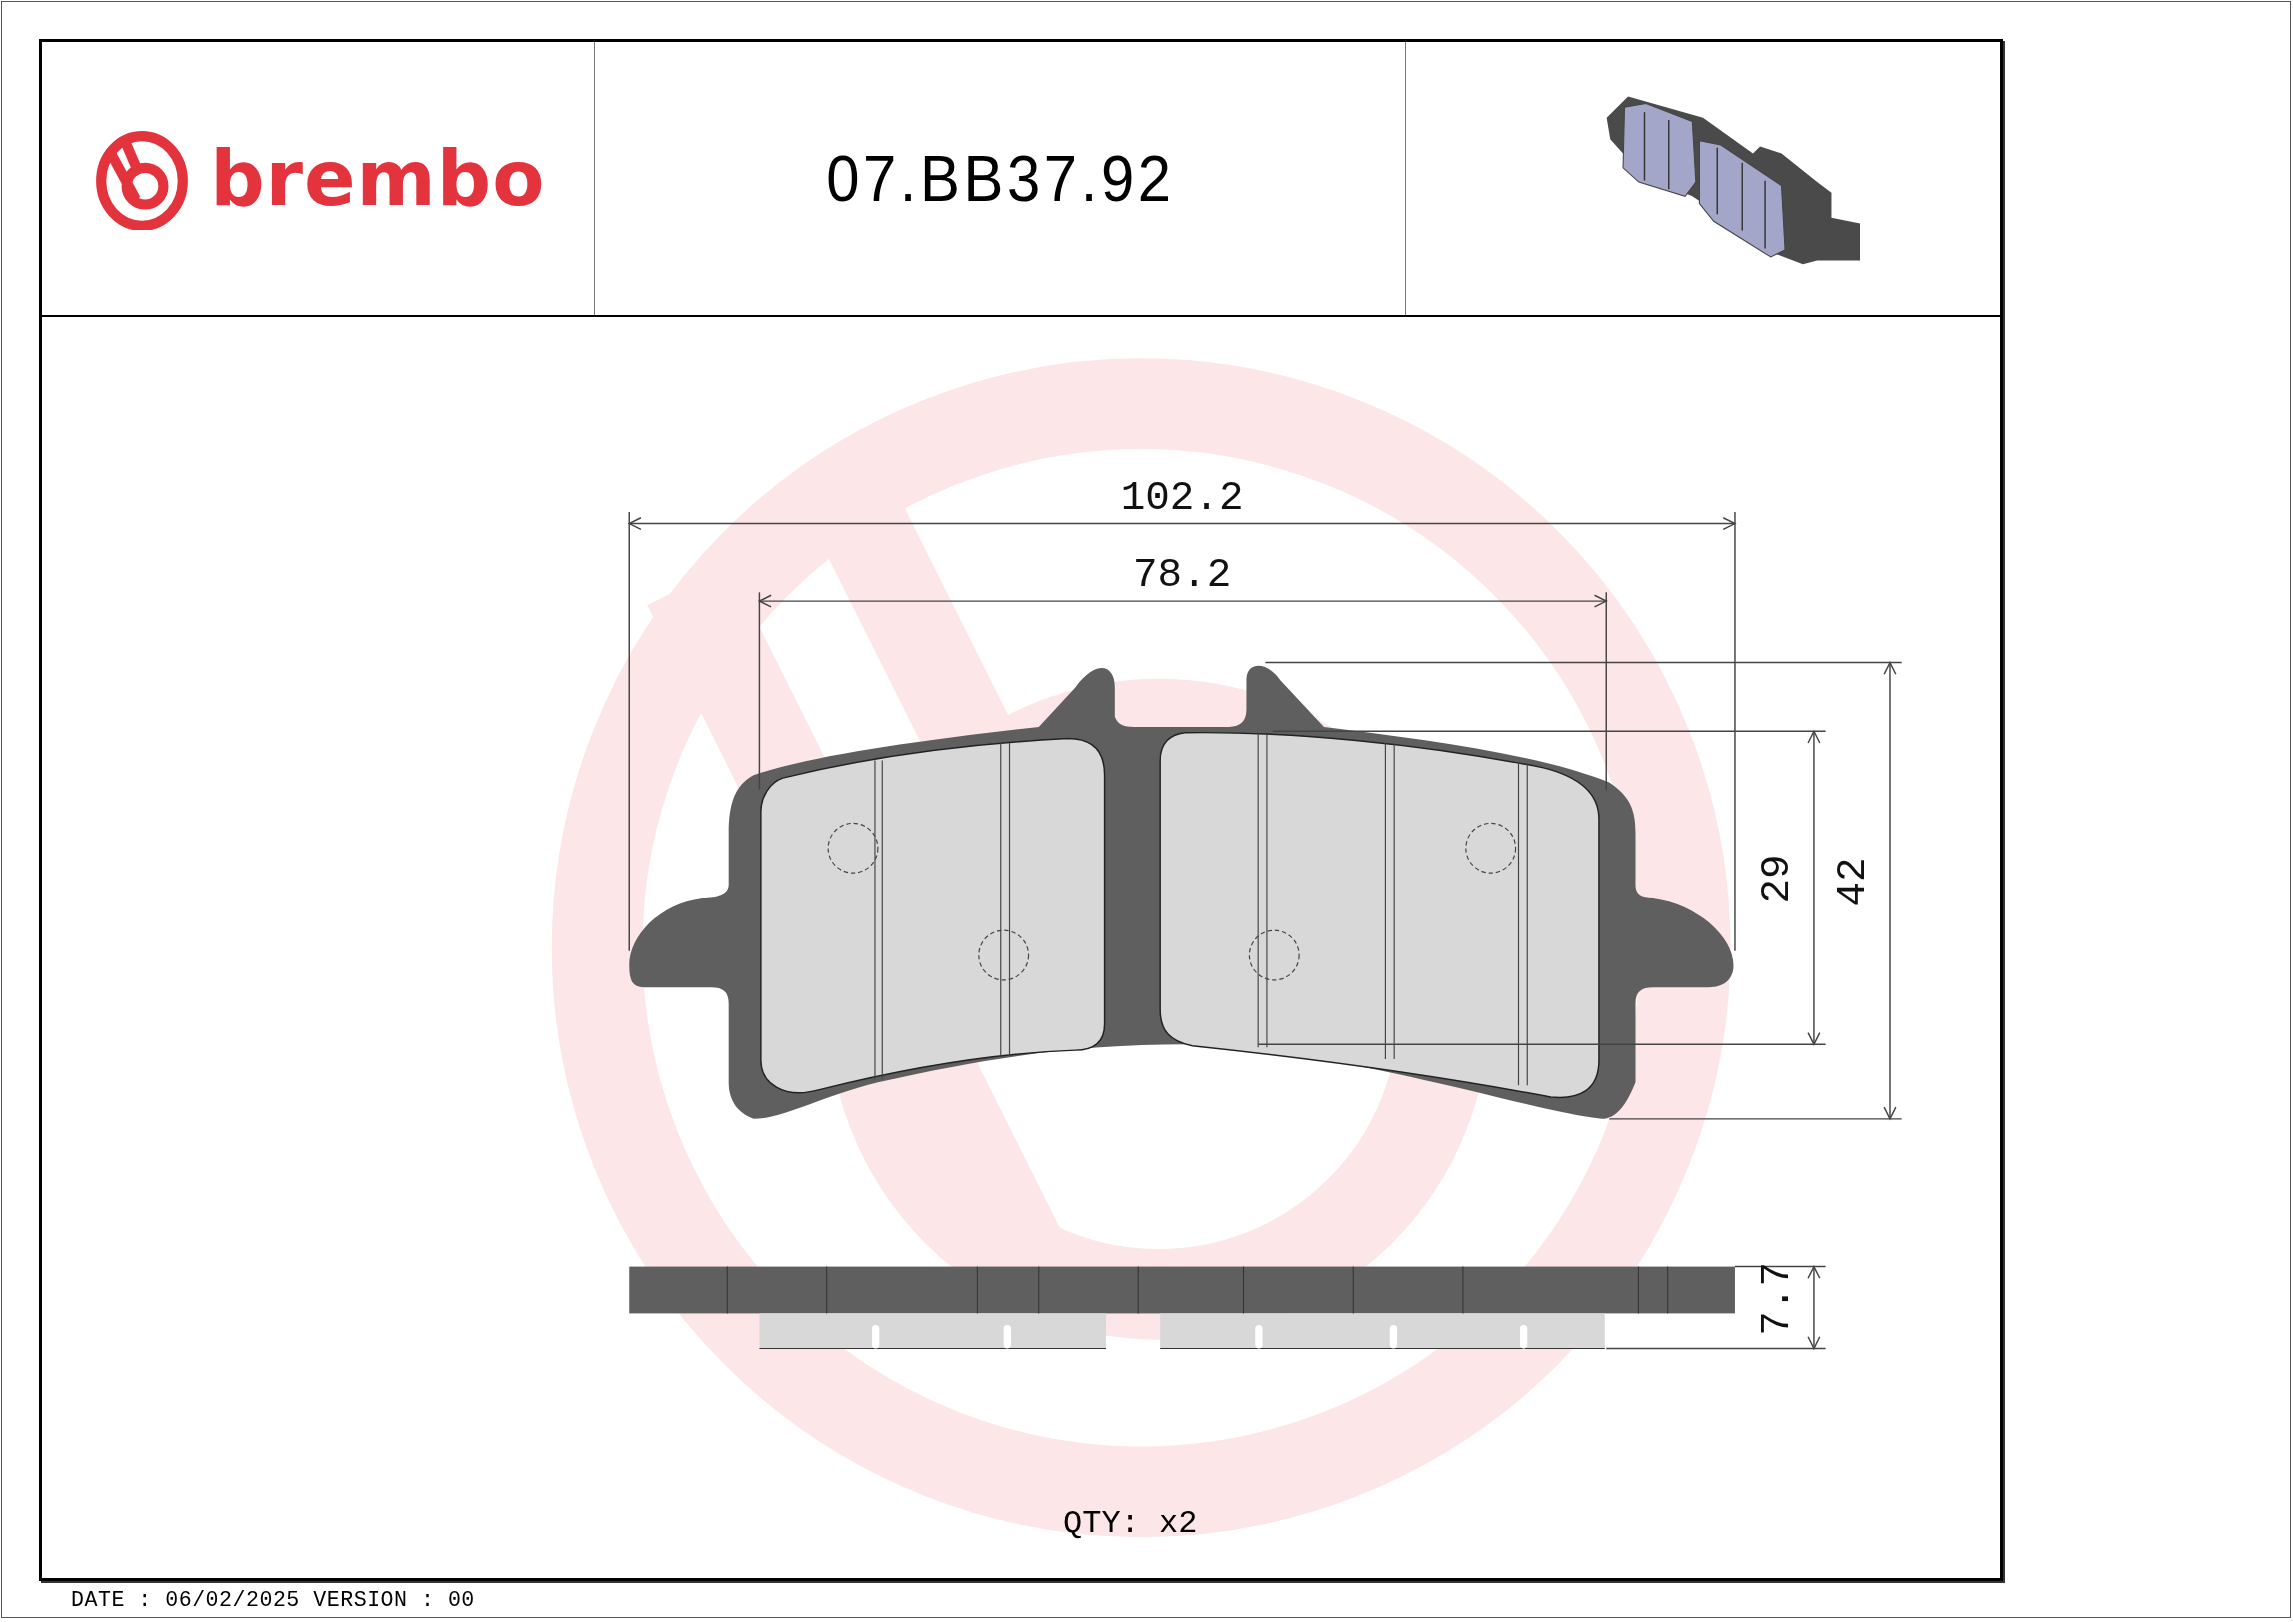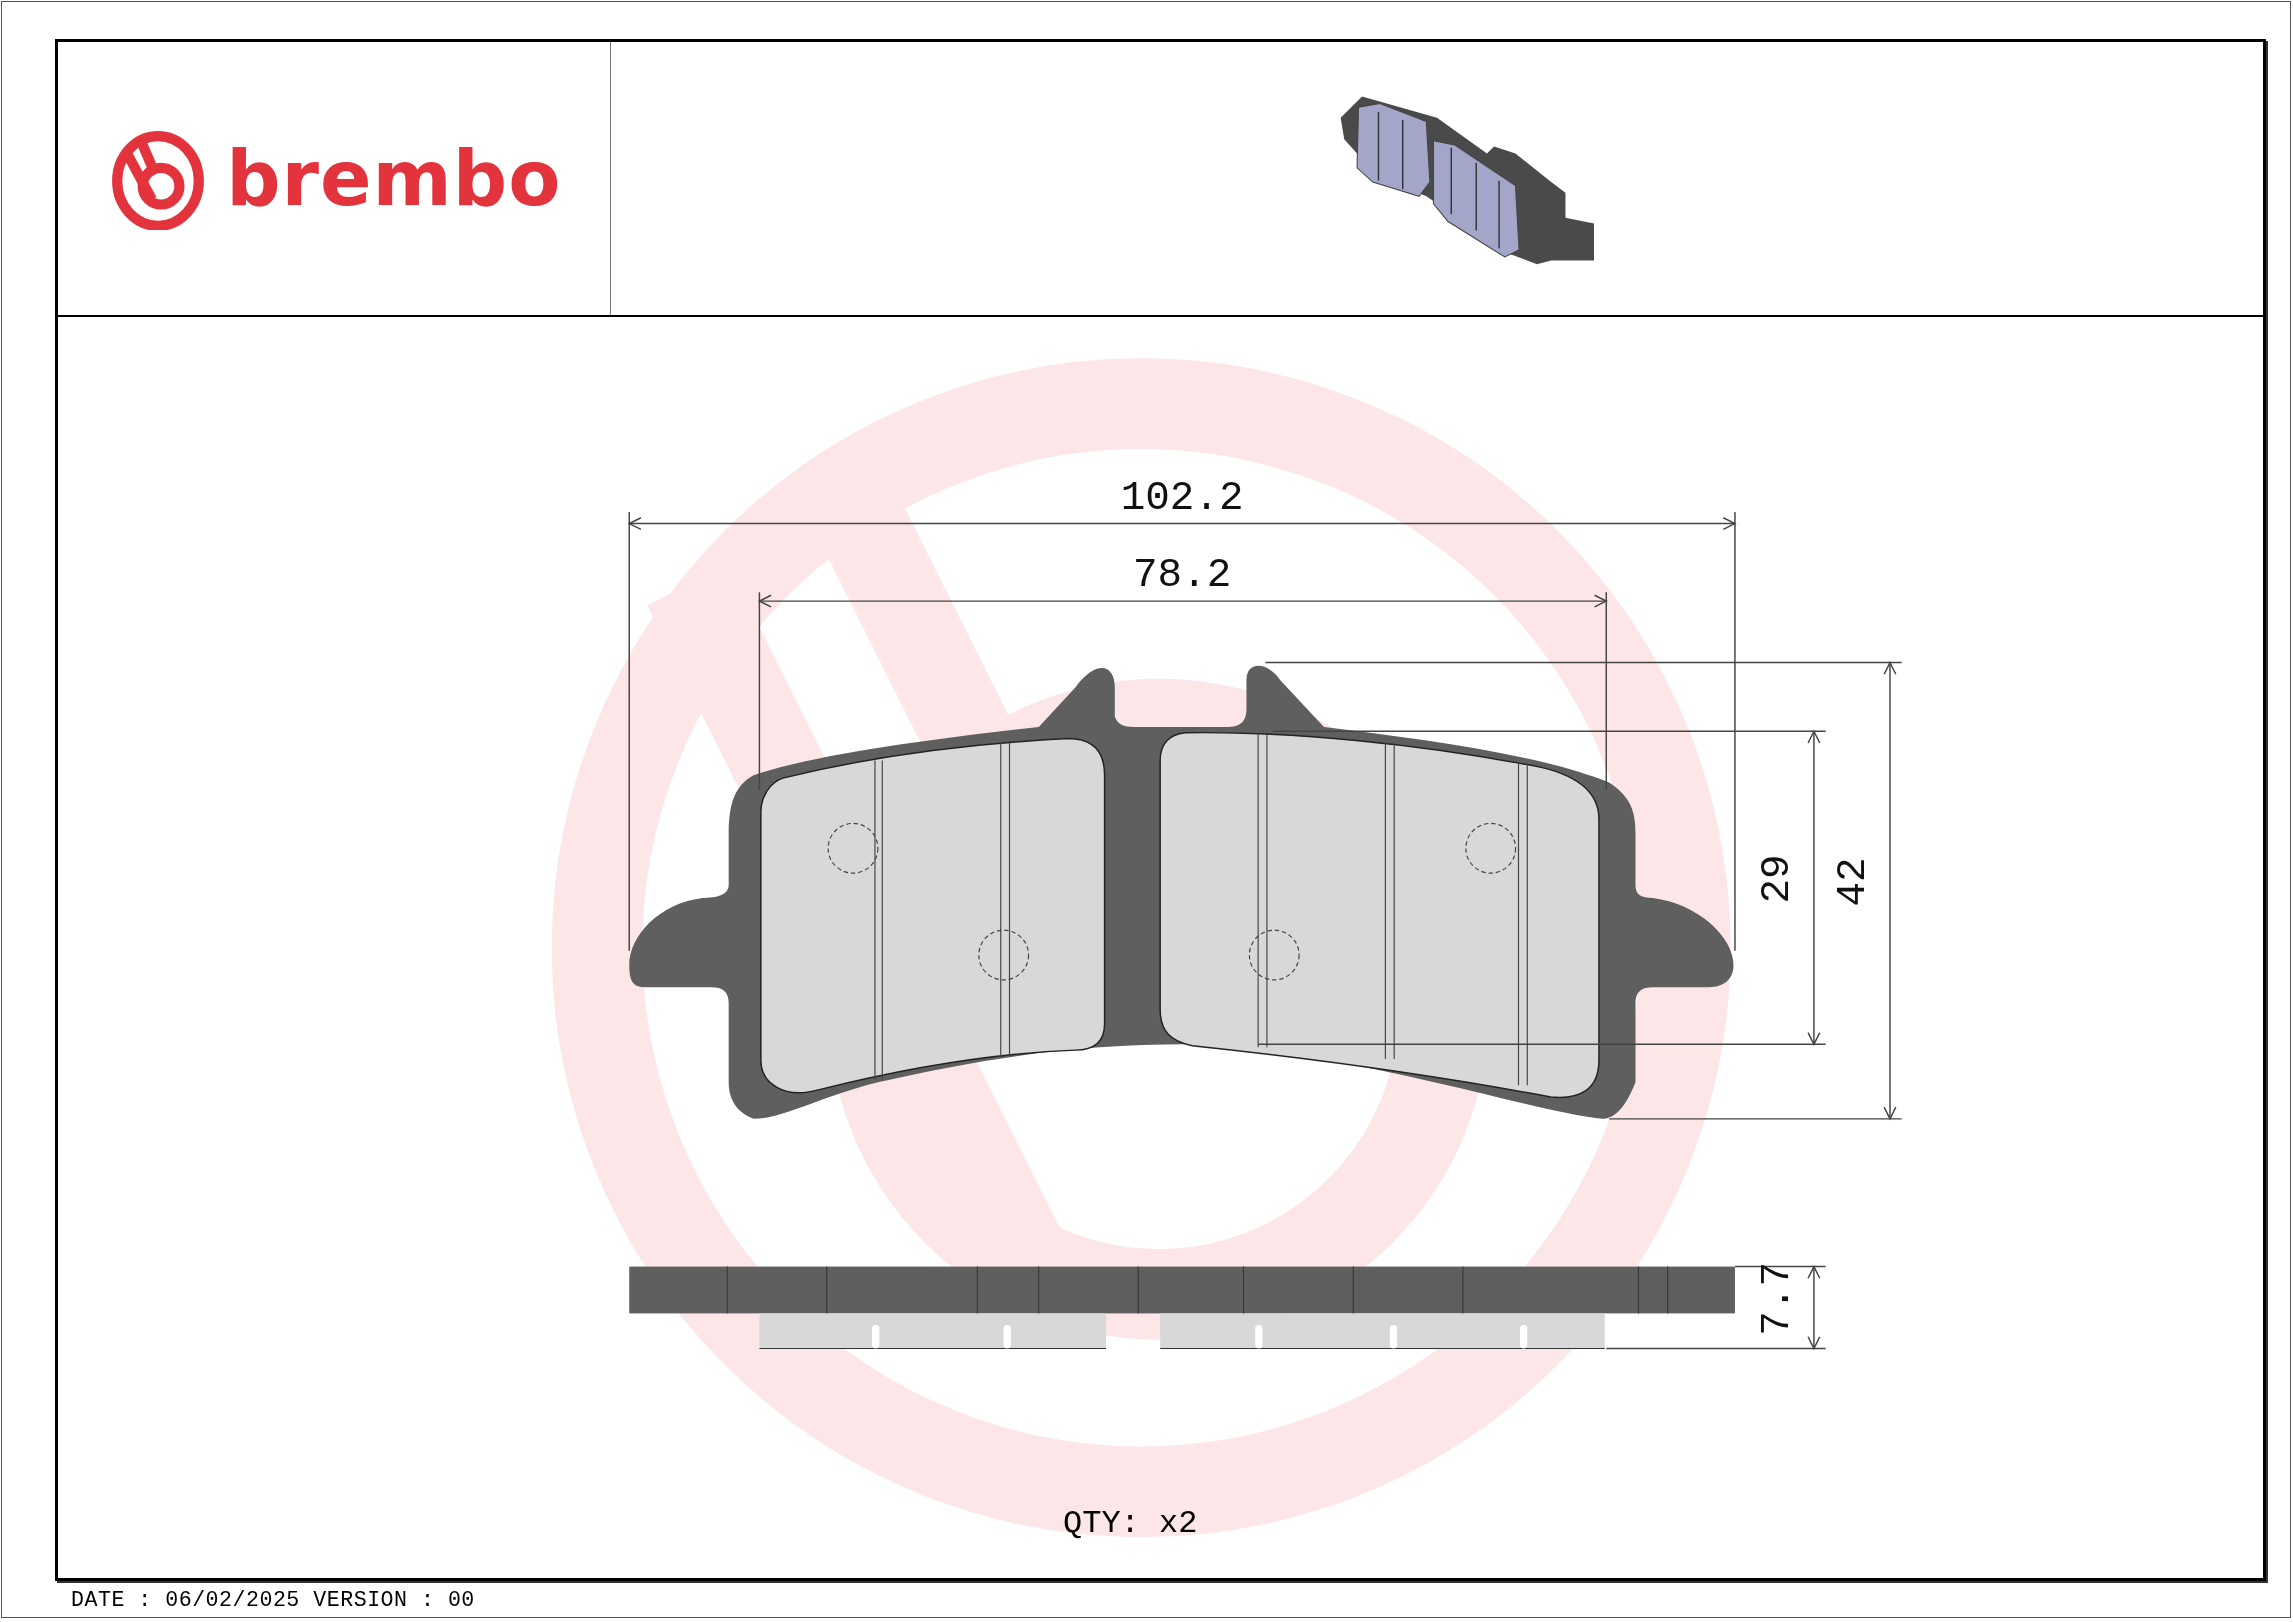--- a/index.html
+++ b/index.html
@@ -1,18 +1,18 @@
 <!DOCTYPE html>
 <html><head>
 <meta charset="utf-8">
 <style>
   html, body { margin: 0; padding: 0; background: #ffffff; }
   body { width: 2294px; height: 1622px; position: relative; overflow: hidden; font-family: "Liberation Sans", sans-serif; }
   .page-border { position: absolute; left: 1px; top: 1px; width: 2290px; height: 1617px; border: 1px solid #555; box-sizing: border-box; }
-  .frame { position: absolute; left: 55px; top: 39px; width: 2211px; height: 1542px; border: 3.9px solid #000; box-sizing: border-box; box-shadow: 2px 2px 0 #333; }
+  .frame { position: absolute; left: 39px; top: 39px; width: 1964px; height: 1542px; border: 3.9px solid #000; box-sizing: border-box; box-shadow: 2px 2px 0 #333; }
   .header { position: absolute; left: 0; top: 0; width: 100%; height: 275px; border-bottom: 2.9px solid #000; box-sizing: border-box; display: flex; }
   .cell { height: 100%; box-sizing: border-box; display: flex; align-items: center; justify-content: center; }
   .cell-logo { width: 553px; border-right: 1px solid #777; }
   .cell-code { width: 811px; border-right: 1px solid #777; }
   .cell-image { flex: 1; }
   .part-code { font-family: "Liberation Sans", sans-serif; font-size: 65px; letter-spacing: 3.9px; color: #000; transform: scaleX(0.92); }
   .logo { display: flex; align-items: center; gap: 17.6px; }
   .logo-text { font-family: "DejaVu Sans", sans-serif; font-weight: bold; font-size: 76px; color: #e3333d; letter-spacing: 1px; }
   .drawing { position: absolute; left: 0; top: 0; width: 2294px; height: 1622px; }
   .qty { position: absolute; left: 1063px; top: 1505px; font-family: "Liberation Mono", monospace; font-size: 32px; color: #000; }
@@ -29,20 +29,23 @@
     <div class="cell cell-logo">
       <div class="logo">
         <svg width="102" height="102" viewBox="0 0 100 100">
           <ellipse cx="50" cy="52" rx="40" ry="44" fill="none" stroke="#e3333d" stroke-width="10"></ellipse>
           <circle cx="53" cy="57" r="18" fill="none" stroke="#e3333d" stroke-width="10"></circle>
           <line x1="18" y1="22" x2="44" y2="70" stroke="#e3333d" stroke-width="10"></line>
           <line x1="33" y1="12" x2="45" y2="40" stroke="#e3333d" stroke-width="10"></line>
         </svg>
         <span class="logo-text">brembo</span>
       </div>
+    </div>
+    <div class="cell cell-code">
+      <span class="part-code">07.BB37.92</span>
     </div>
     <div class="cell cell-image">
       <svg width="314" height="235" viewBox="0 0 440 290">
         <path d="M85 60 L115 30 L220 60 L290 110 L300 100 L330 110 L380 150 L400 165 L400 200 L450 210 L470 240 L440 260 L380 260 L360 265 L320 250 L250 200 L205 170 L135 140 L90 90 Z" fill="#4a4a4a"></path>
         <path d="M110 45 L140 40 L205 65 L210 150 L195 170 L130 150 L108 130 Z" fill="#a3a6c8" stroke="#444" stroke-width="1.5"></path>
         <line x1="138" y1="52" x2="138" y2="148" stroke="#333" stroke-width="2"></line>
         <line x1="172" y1="63" x2="172" y2="160" stroke="#333" stroke-width="2"></line>
         <path d="M215 92 L245 98 L330 155 L335 245 L315 255 L235 205 L215 180 Z" fill="#a3a6c8" stroke="#444" stroke-width="1.5"></path>
         <line x1="240" y1="102" x2="240" y2="195" stroke="#333" stroke-width="2"></line>
         <line x1="275" y1="123" x2="275" y2="218" stroke="#333" stroke-width="2"></line>

